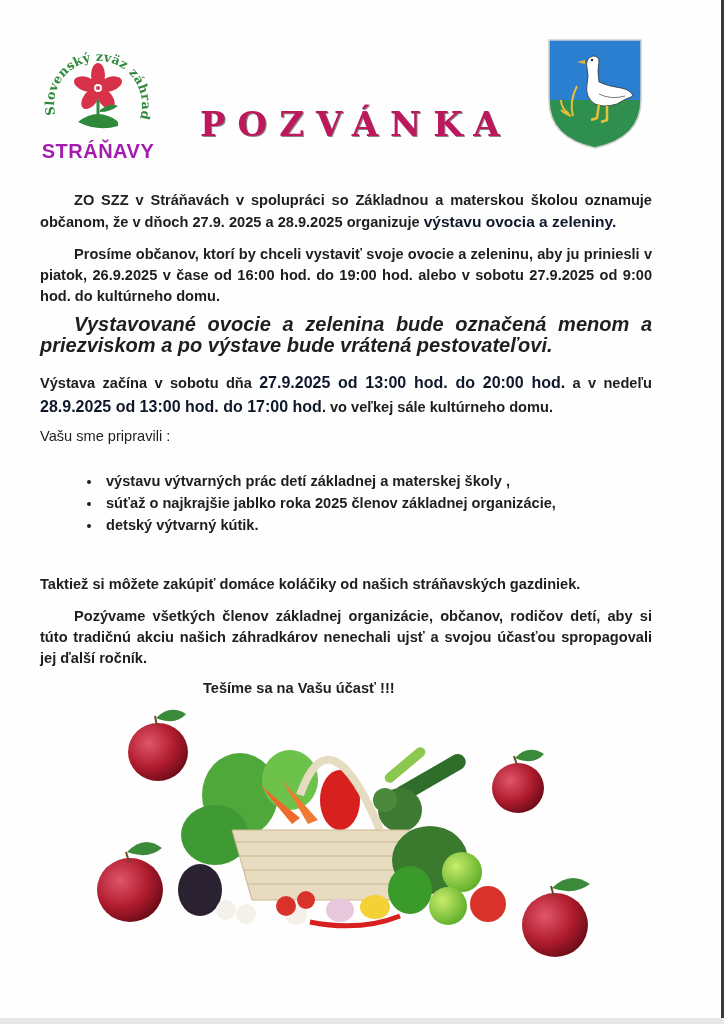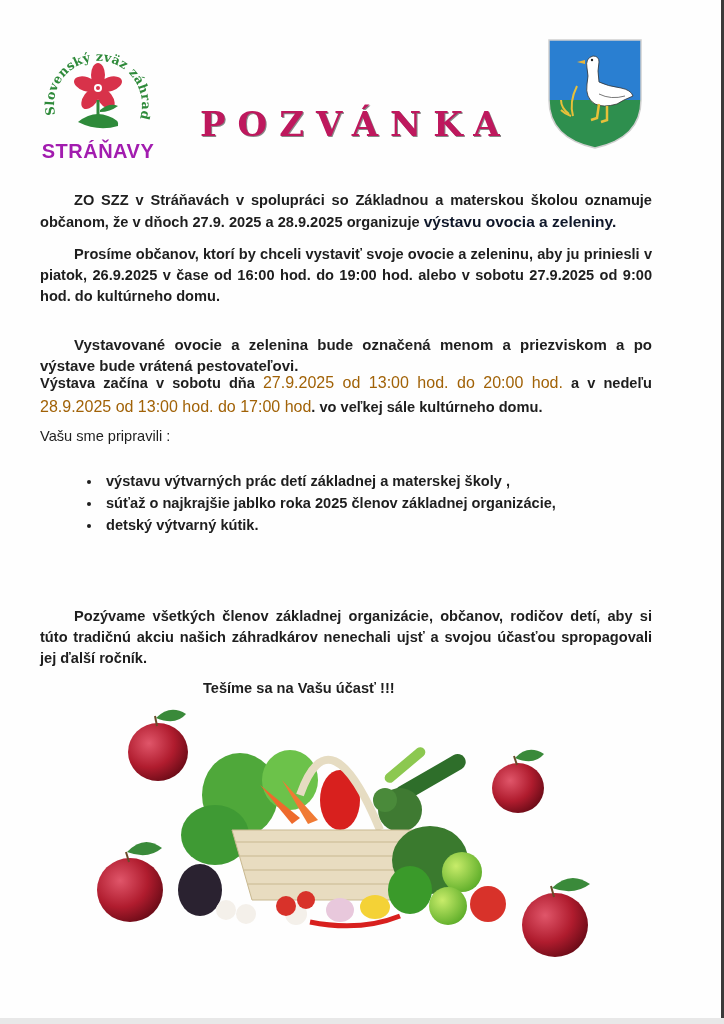--- a/index.html
+++ b/index.html
@@ -22,21 +22,21 @@
     font-family: "DejaVu Serif", "Liberation Serif", serif; font-weight: bold; font-size: 34px;
     letter-spacing: 12px; color: #be185d; text-shadow: 1px 1px 0 #888;
   }
 
   
   .coat { position: absolute; left: 547px; top: 38px; width: 96px; height: 112px; }
   .p { position: absolute; left: 40px; width: 612px; text-align: justify; }
   .bold { font-weight: bold; }
   .indent { text-indent: 34px; }
   .red { color: #0f172a; font-weight: bold; font-size: 15.5px; }
-  .maroon { color: #a16207; font-weight: normal; font-size: 16px; }
+  .maroon { color: #0f172a; font-weight: bold; font-size: 16px; }
   ul.bullets { position: absolute; left: 62px; top: 458px; margin: 12px; padding: 0 0 0 28px; list-style: disc; font-weight: bold; font-size: 14.6px; line-height: 22px; }
   ul.bullets li { padding-left: 4px; }
   .closing { position: absolute; left: 203px; top: 680px; font-weight: bold; font-size: 14.6px; }
 
   .illus { position: absolute; left: 0; top: 700px; width: 724px; height: 260px; }
 </style>
 </head>
 <body>
 
 <div class="page">
@@ -96,34 +96,35 @@
       <path d="M60 68 L60 82 L54 84" stroke="#e8c03a" stroke-width="2.5" fill="none"></path>
     </svg>
   </div>
 
   <div class="p bold indent" style="top:190px; line-height:21px; font-size:14.6px;">
     <span>ZO SZZ v Stráňavách v spolupráci so Základnou a materskou školou oznamuje občanom, že v dňoch 27.9. 2025 a 28.9.2025 organizuje </span><span class="red">výstavu ovocia a zeleniny.</span>
   </div>
 
   <div class="p bold indent" style="top:244px; line-height:21px; font-size:14.6px;">Prosíme občanov, ktorí by chceli vystaviť svoje ovocie a zeleninu, aby ju priniesli v piatok, 26.9.2025 v čase od 16:00 hod. do 19:00 hod. alebo v sobotu 27.9.2025 od 9:00 hod. do kultúrneho domu.</div>
 
-  <div class="p bold indent" style="top:334px; line-height:21px; font-size:15px;">Vystavované ovocie a zelenina bude označená menom a priezviskom a po výstave bude vrátená pestovateľovi.</div>
+  <div class="p bold indent" style="top:314px; line-height:21px; font-size:20px;font-style:italic;">Vystavované ovocie a zelenina bude označená menom a priezviskom a po výstave bude vrátená pestovateľovi.</div>
 
   <div class="p bold" style="top:371px; line-height:24px; font-size:14.6px;">
     <span>Výstava začína v sobotu dňa </span><span class="maroon">27.9.2025 od 13:00 hod. do 20:00 hod.</span><span> a v nedeľu </span><span class="maroon">28.9.2025 od 13:00 hod. do 17:00 hod</span><span>. vo veľkej sále kultúrneho domu.</span>
   </div>
 
   <div class="p" style="top:428px; font-size:14.6px;">Vašu sme pripravili :</div>
 
   <ul class="bullets">
     <li>výstavu výtvarných prác detí základnej a materskej školy ,</li>
     <li>súťaž o najkrajšie jablko roka 2025 členov základnej organizácie,</li>
     <li>detský výtvarný kútik.</li>
   </ul>
 
+  <div class="p bold" style="top:576px; font-size:14.6px;">Taktiež si môžete zakúpiť domáce koláčiky od našich stráňavských gazdiniek.</div>
 
   <div class="p bold indent" style="top:606px; line-height:21px; font-size:14.6px;">Pozývame všetkých členov základnej organizácie, občanov, rodičov detí, aby si túto tradičnú akciu našich záhradkárov nenechali ujsť a svojou účasťou spropagovali jej ďalší ročník.</div>
 
   <div class="closing">Tešíme sa na Vašu účasť !!!</div>
 
   <div class="illus">
     <svg width="724" height="260" viewBox="0 0 724 260">
       <defs>
         <radialGradient id="appleG" cx="0.35" cy="0.35" r="0.7">
           <stop offset="0" stop-color="#e0566a"></stop>

